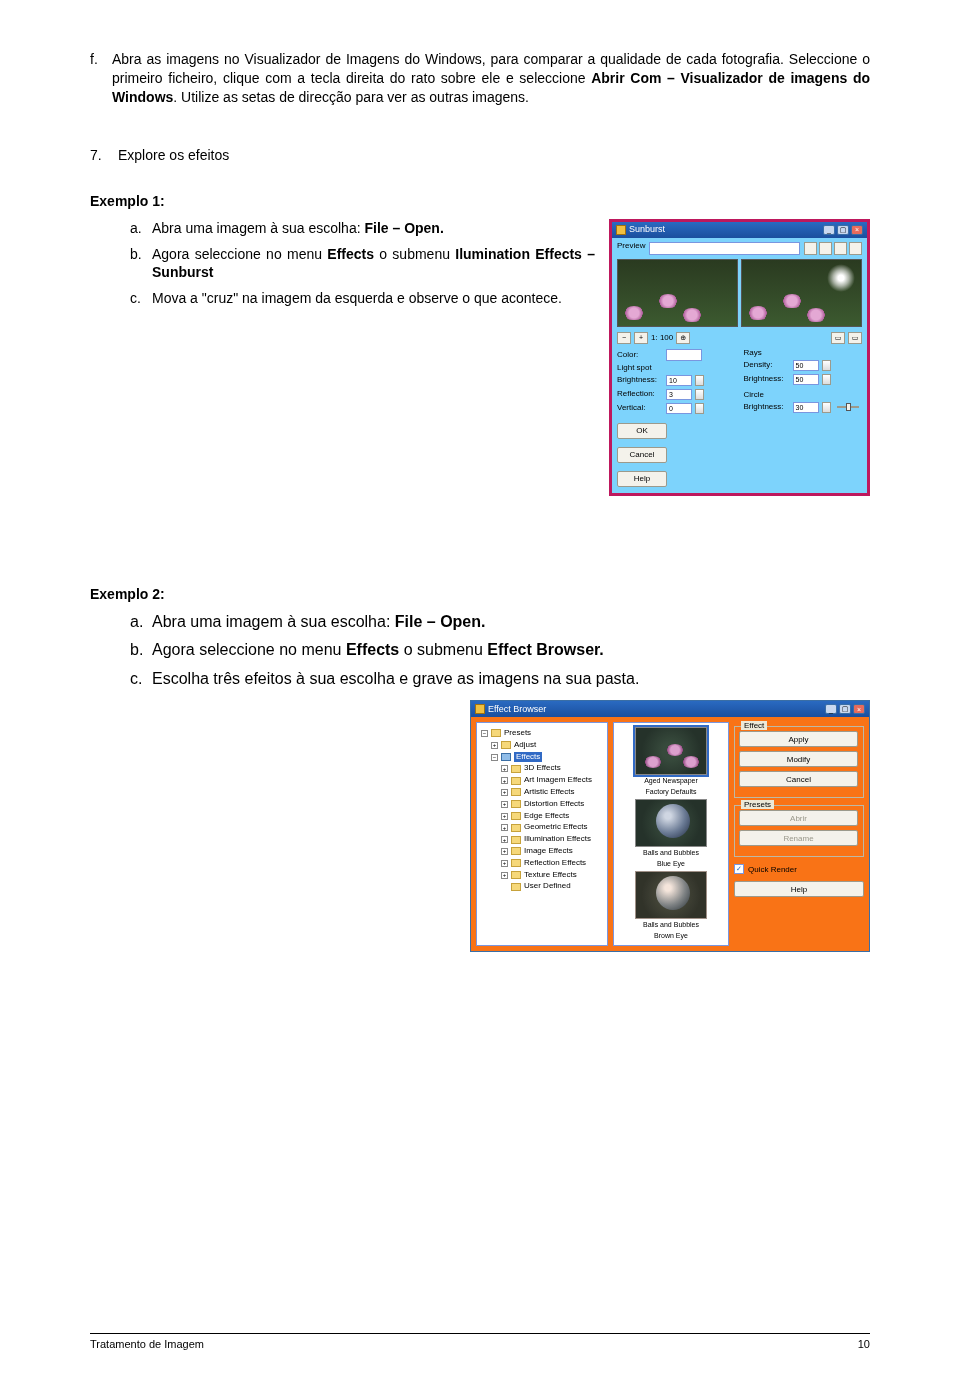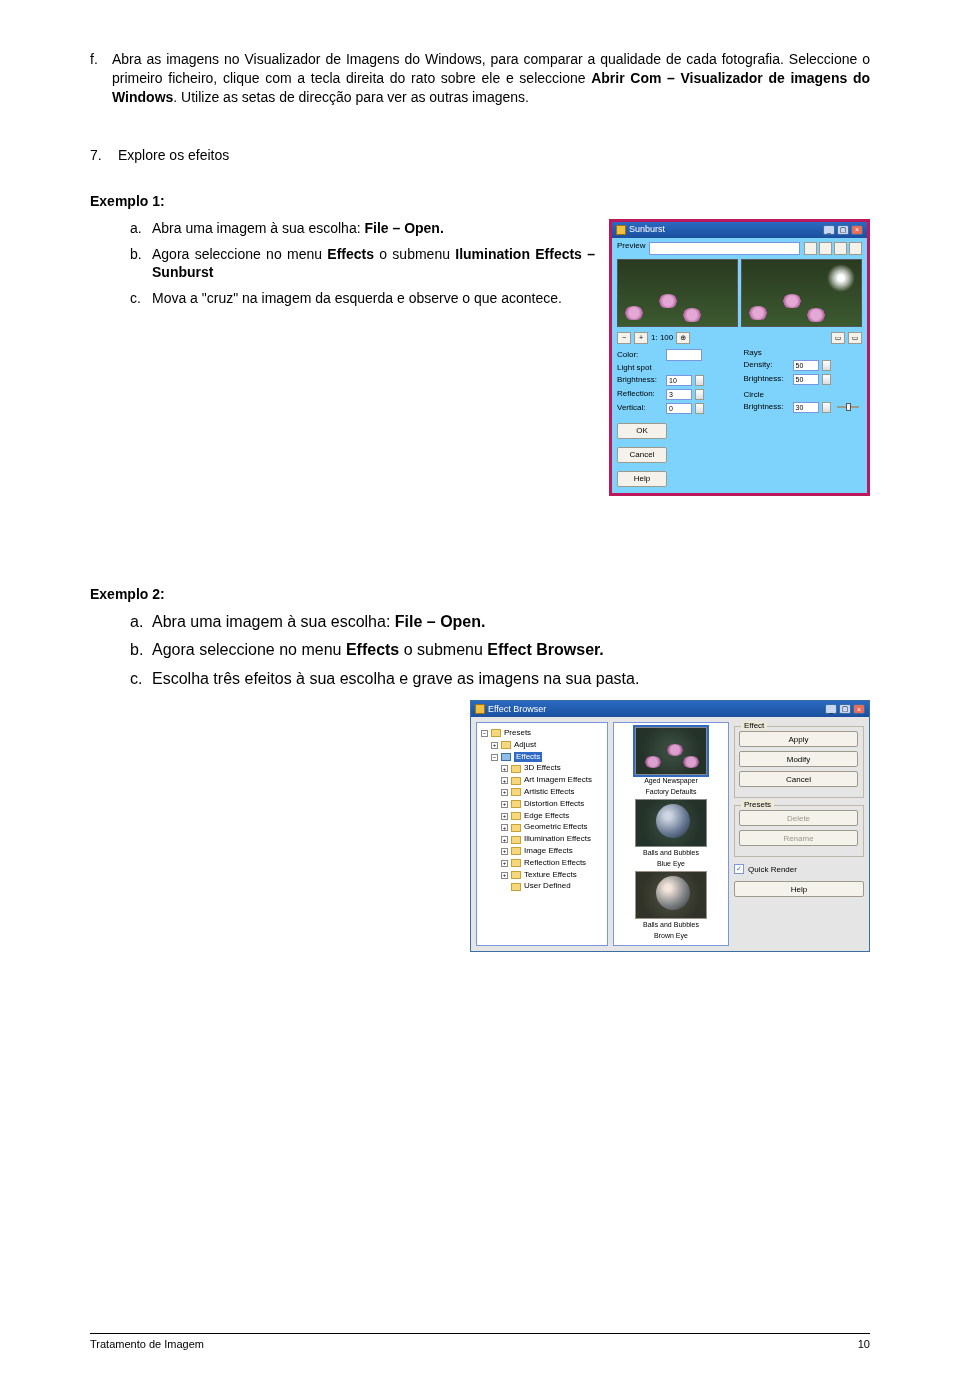--- a/index.html
+++ b/index.html
@@ -52,21 +52,21 @@
   .sb-field .inp{ width:26px; height:11px; background:#fff; border:1px solid #7a96df; font-size:7px; padding-left:2px; display:flex; align-items:center; }
   .sb-field .spin{ width:9px; height:11px; background:linear-gradient(#fff,#ddd); border:1px solid #9c9a8c; }
   .sb-field .slider{ flex:1; height:2px; background:#9c9a8c; position:relative; margin:0 3px; }
   .sb-field .thumb{ position:absolute; top:-3px; left:40%; width:5px; height:8px; background:#f4f2eb; border:1px solid #555; }
   .sb-swatch { width:36px; height:12px; background:#fff; border:1px solid #7a96df; }
   .sb-btns { display:flex; justify-content:center; gap:8px; margin-top:6px;flex-direction:column; }
   .sb-btns .btn { width:50px; height:16px; background:#f4f2eb; border:1px solid #9c9a8c; border-radius:2px; display:flex; align-items:center; justify-content:center; }
 
   
   .eb-wrap { display:flex; justify-content:flex-end; margin-top:10px; }
-  .effectbrowser { width:400px; border:1px solid #3a6ea5; background:#e5e5e5; font-size:8px; }
+  .effectbrowser { width:400px; border:1px solid #3a6ea5; background:#f97316; font-size:8px; }
   .eb-body { display:flex; padding:5px; gap:5px; }
   .eb-tree { width:132px; background:#fff; border:1px solid #7a96df; padding:4px; line-height:1.35; }
   .eb-tree .node { display:flex; align-items:center; gap:3px; margin:1px 0; }
   .eb-tree .ind1{padding-left:10px;} .eb-tree .ind2{padding-left:20px;}
   .eb-tree .box { width:7px; height:7px; border:1px solid #888; display:flex; align-items:center; justify-content:center; font-size:6px; }
   .eb-tree .fold { width:10px; height:8px; background:#f6d87a; border:1px solid #c7a23b; }
   .eb-thumbs { width:116px; background:#fff; border:1px solid #7a96df; padding:4px; display:flex; flex-direction:column; gap:2px; align-items:center; }
   .eb-thumb { width:72px; height:48px; background:radial-gradient(circle at 50% 50%, #374a3c 20%, #25322a 70%); border:1px solid #888; position:relative; overflow:hidden; }
   .eb-thumb.sel{ outline:2px solid #316ac5; }
   .eb-thumb .fw{ position:absolute; width:18px; height:12px; background:radial-gradient(circle,#dca0ce 40%,#9a4f88 70%,transparent 72%); border-radius:50%; bottom:6px; }
@@ -329,21 +329,21 @@
     </div>
     <div class="eb-side">
       <div class="eb-group">
         <span class="gt">Effect</span>
         <div class="eb-btn">Apply</div>
         <div class="eb-btn">Modify</div>
         <div class="eb-btn">Cancel</div>
       </div>
       <div class="eb-group">
         <span class="gt">Presets</span>
-        <div class="eb-btn disabled">Delete</div>
+        <div class="eb-btn disabled">Abrir</div>
         <div class="eb-btn disabled">Rename</div>
       </div>
       <div class="eb-chk">
             <span class="cb">✓</span>
             <span>Quick Render</span>
           </div>
       <div class="eb-btn">Help</div>
     </div>
   </div>
 </div>

